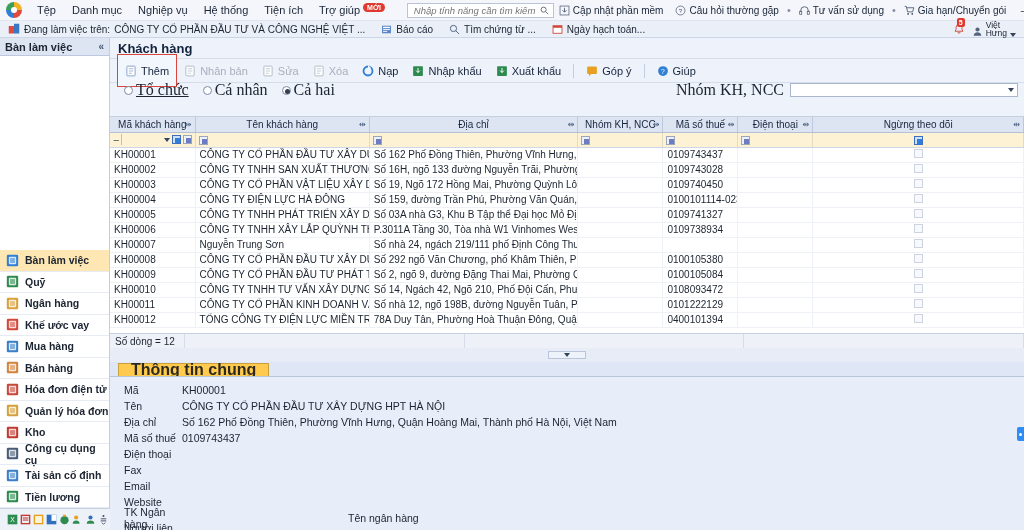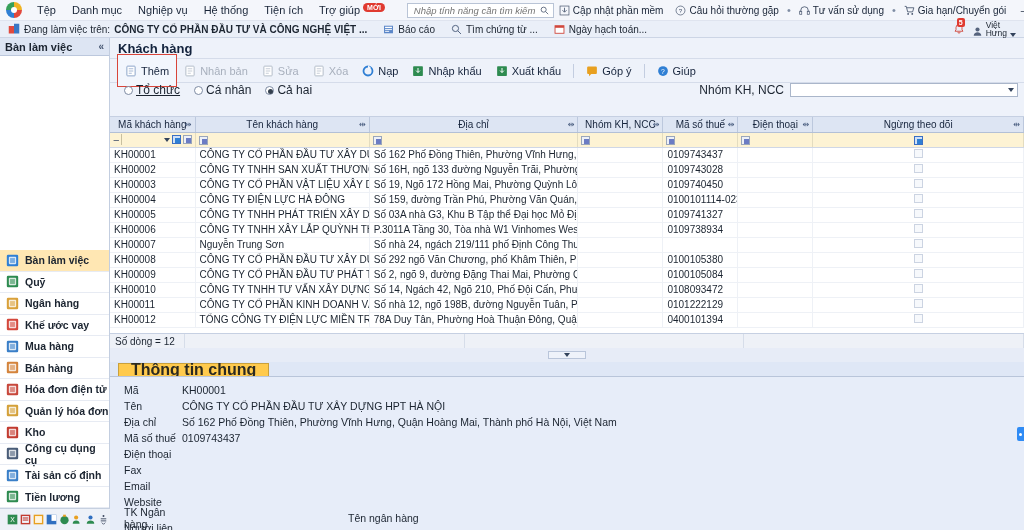--- a/index.html
+++ b/index.html
@@ -92,21 +92,21 @@
     border-top:1px solid #d5dcea; border-bottom:1px solid #d5dcea;
   }
   .tb {
     display:flex; align-items:center; gap:4px; padding:2px 7px; height:33px;
     white-space:nowrap; font-size:11px; color:#16243c;
   }
   .tb.primary { border:1px solid #d8453a; background:#f2f6fd; }
   .tb.disabled { color:#a8b0bd; }
   .tbsep { width:1px; height:14px; background:#c3cde0; margin:0 5px; }
 
-  .radiorow { height:14px; display:flex; align-items:center; gap:14px; padding-left:14px; font-size:12px; position:relative; }
+  .radiorow { height:14px; display:flex; align-items:center; gap:14px; padding-left:14px; font-size:16px; position:relative;font-family:Liberation Serif, serif; }
   .radio { display:flex; align-items:center; gap:3px; }
   .rdot { width:9px; height:9px; border:1px solid #7d8ba3; border-radius:50%; background:#fff; position:relative; flex:none; }
   .rdot.on::after { content:""; position:absolute; left:2px; top:2px; width:5px; height:5px; border-radius:50%; background:#34404f; }
   .grp-filter { margin-left:auto; display:flex; align-items:center; gap:6px; padding-right:6px; }
   .grp-select {
     width:228px; height:14px; background:#fff; border:1px solid #aab6ca;
     display:flex; align-items:center; justify-content:flex-end; padding-right:3px;
   }
   .caret { width:0; height:0; border-left:3px solid transparent; border-right:3px solid transparent; border-top:4px solid #33435c; }
 
@@ -224,21 +224,21 @@
     </div>
   </div>
 
   <div class="subbar">
     <div class="sb">
       <svg width="12" height="12" viewBox="0 0 16 16">
           <rect x="1" y="4" width="7" height="10" fill="#e0493d"></rect>
           <rect x="8" y="1" width="7" height="13" fill="#3a78c4"></rect>
         </svg>
       <span>Đang làm việc trên:</span>
-      <span style="font-weight:bold">CÔNG TY CỔ PHẦN ĐẦU TƯ VÀ CÔNG NGHỆ VIỆT ...</span>
+      <span style="font-weight:normal">CÔNG TY CỔ PHẦN ĐẦU TƯ VÀ CÔNG NGHỆ VIỆT ...</span>
     </div>
     <div class="sb">
       <svg width="11" height="11" viewBox="0 0 16 16">
           <rect x="1.5" y="2.5" width="13" height="11" fill="#5a86c8"></rect>
           <rect x="3" y="4" width="10" height="2" fill="#fff"></rect>
           <rect x="3" y="7.5" width="10" height="1.3" fill="#fff"></rect>
           <rect x="3" y="10" width="6" height="1.3" fill="#fff"></rect>
         </svg>
       <span>Báo cáo</span>
     </div>

